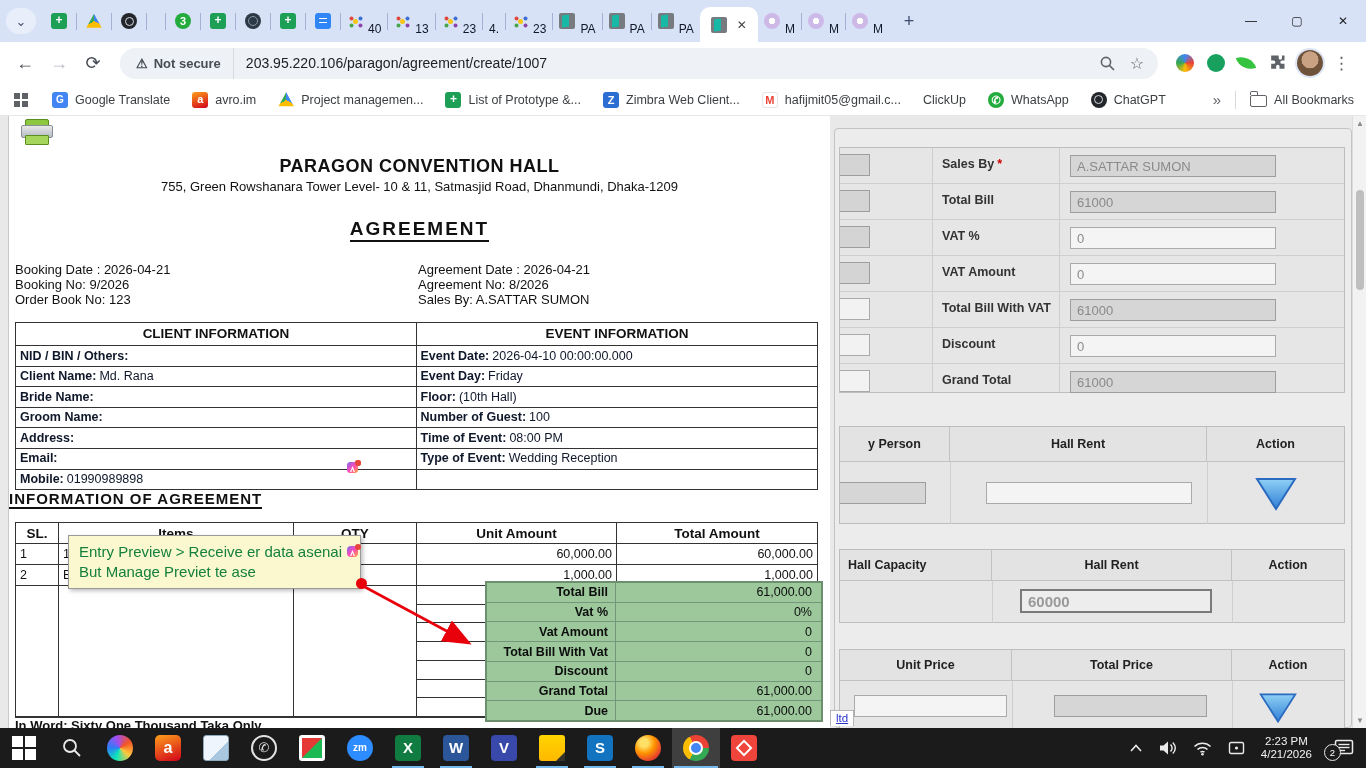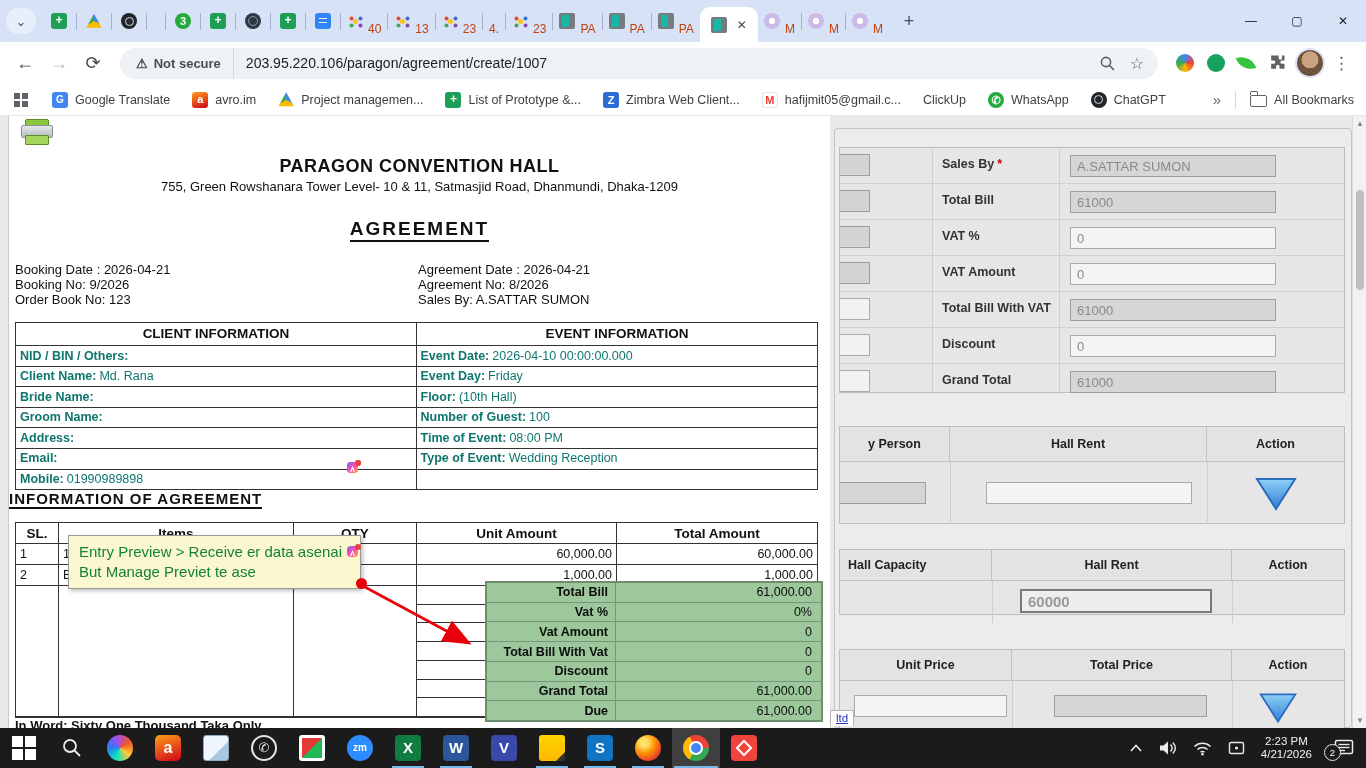--- a/index.html
+++ b/index.html
@@ -5,21 +5,21 @@
   html,body{margin:0;padding:0;background:#444;}
   .screen{position:relative;width:1366px;height:768px;overflow:hidden;background:#e9e9e9;
     font-family:"Liberation Sans",sans-serif;color:#222;}
   
   .tabstrip{position:absolute;top:0;left:0;width:1366px;height:42px;background:#d8e2f7;
     display:flex;align-items:center;padding-left:6px;box-sizing:border-box;}
   .tabsearch{width:30px;height:26px;border-radius:13px;background:#e9eefb;display:flex;align-items:center;
     justify-content:center;color:#44506b;font-size:13px;margin-right:6px;}
   .ptab{height:30px;display:flex;align-items:center;justify-content:center;padding:0 9px;}
   .mtab{height:30px;display:flex;align-items:center;gap:5px;padding:0 6px;}
-  .mlabel{font-size:12px;color:#c2410c;margin-top:16px;}
+  .mlabel{font-size:12px;color:#0f172a;margin-top:16px;}
   .tdv{width:1px;height:17px;background:#a3b2d4;flex:none;}
   .activetab{height:35px;align-self:flex-end;background:#fff;border-radius:10px 10px 0 0;
     display:flex;align-items:center;gap:10px;padding:0 11px;}
   .tclose{font-size:12px;color:#444;line-height:1;}
   .newtab{width:28px;height:28px;display:flex;align-items:center;justify-content:center;
     font-size:18px;color:#3f4c6b;margin-left:6px;}
   .wctrls{margin-left:auto;display:flex;height:100%;align-items:stretch;}
   .wc{width:46px;display:flex;align-items:center;justify-content:center;font-size:12px;color:#202124;}
   
   .fv{width:16px;height:16px;border-radius:3px;display:inline-block;position:relative;flex:none;}
@@ -136,21 +136,21 @@
   .dochead span{font-size:19px;font-weight:bold;letter-spacing:2px;border-bottom:2px solid #111;
     padding-bottom:1px;color:#111;}
   .meta{position:absolute;top:147px;font-size:13px;line-height:14.8px;color:#111;}
   .metaL{left:6px;} .metaR{left:409px;}
   .infotable{position:absolute;left:6px;top:206px;width:803px;border:1px solid #333;box-sizing:border-box;}
   .ithead{display:flex;height:22px;border-bottom:1px solid #333;}
   .ithead div{width:50%;text-align:center;font-weight:bold;font-size:13.5px;line-height:22px;color:#111;}
   .ithead div:first-child{border-right:1px solid #333;}
   .irow{display:flex;height:19.6px;border-bottom:1px solid #333;font-size:12.5px;}
   .irow:last-child{border-bottom:none;}
-  .icell{width:50%;box-sizing:border-box;padding:2.5px 0 0 4px;white-space:nowrap;overflow:hidden;color:#0f766e;}
+  .icell{width:50%;box-sizing:border-box;padding:2.5px 0 0 4px;white-space:nowrap;overflow:hidden;color:#0f172a;}
   .icell:first-child{border-right:1px solid #333;}
   .icell b{font-weight:bold;}
   .icell span{margin-left:3px;}
   .dochead2{position:absolute;top:374px;left:0;width:100%;}
   .dochead2 span{font-size:15px;font-weight:bold;letter-spacing:1px;border-bottom:2px solid #111;color:#111;}
   .itable{position:absolute;left:6px;top:406px;width:803px;border:1px solid #333;box-sizing:border-box;}
   .itr{display:flex;height:20px;border-bottom:1px solid #333;font-size:12.5px;color:#111;}
   .itc{box-sizing:border-box;border-right:1px solid #333;padding:3px 4px 0 4px;overflow:hidden;white-space:nowrap;}
   .itc:last-child{border-right:none;}
   .c-sl{width:43px;} .c-it{width:235px;} .c-qt{width:123px;} .c-ua{width:200px;} .c-ta{flex:1;}
@@ -476,21 +476,21 @@
                 <linearGradient id="bg1" x1="0" y1="0" x2="0" y2="1">
               <stop offset="0" stop-color="#8fd0f5"></stop>
                   <stop offset="1" stop-color="#2f7fd6"></stop>
                 </linearGradient>
               </defs>
             <polygon points="3,3 41,3 22,33" fill="url(#bg1)" stroke="#2a6bbf" stroke-width="2"></polygon>
           </svg>
         </div>
       </div>
 
-      <div class="fset" style="top:420px;height:66px;">
+      <div class="fset" style="top:420px;height:74px;">
         <div class="thead" style="height:30px;">
           <div class="th" style="width:152px;border-right:1px solid #c2c2c2;height:100%;line-height:30px;text-align:left;padding-left:8px;">Hall Capacity</div>
           <div class="th" style="width:240px;border-right:1px solid #c2c2c2;height:100%;line-height:30px;">Hall Rent</div>
           <div class="th" style="flex:1;height:100%;line-height:30px;">Action</div>
         </div>
         <div class="tbody" style="height:42px;">
           <div class="vline" style="left:152px;"></div>
           <div class="vline" style="left:392px;"></div>
           <span class="inp" style="left:180px;width:192px;top:8px;height:24px;background:#ededed;border:2px solid #7a7a7a;color:#999;font-size:15px;font-weight:bold;padding-top:2px;">60000</span>
         </div>

